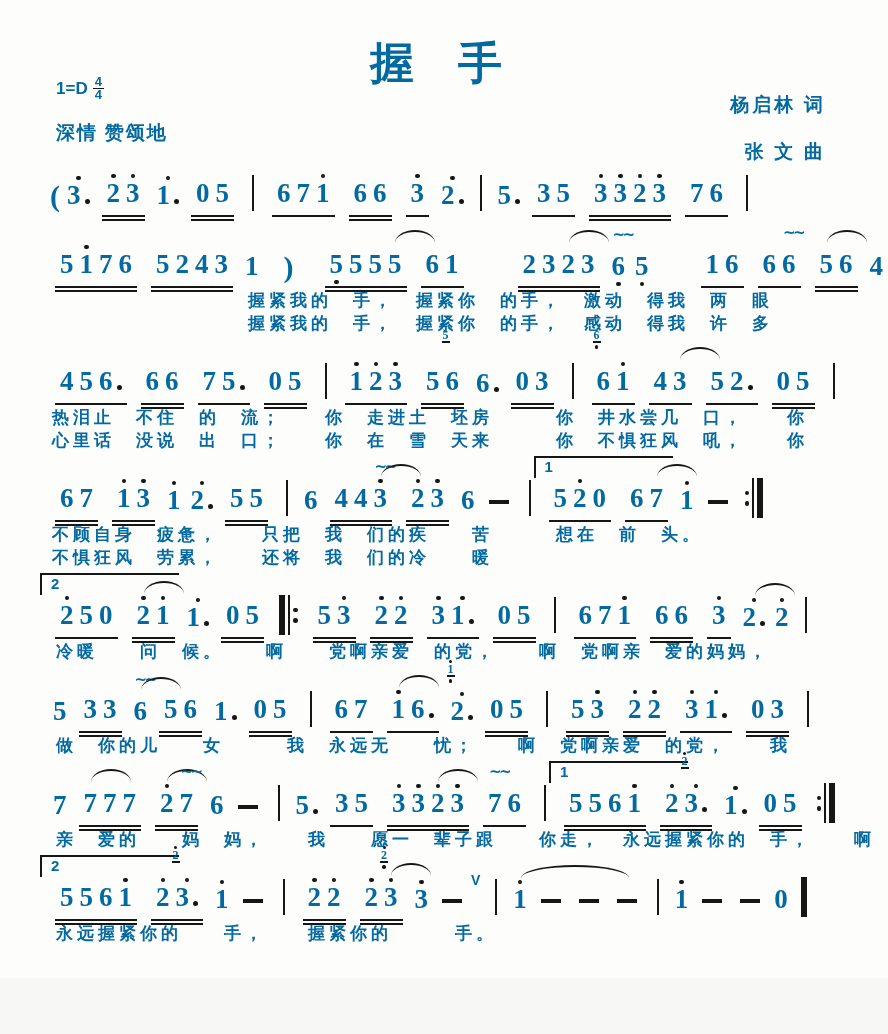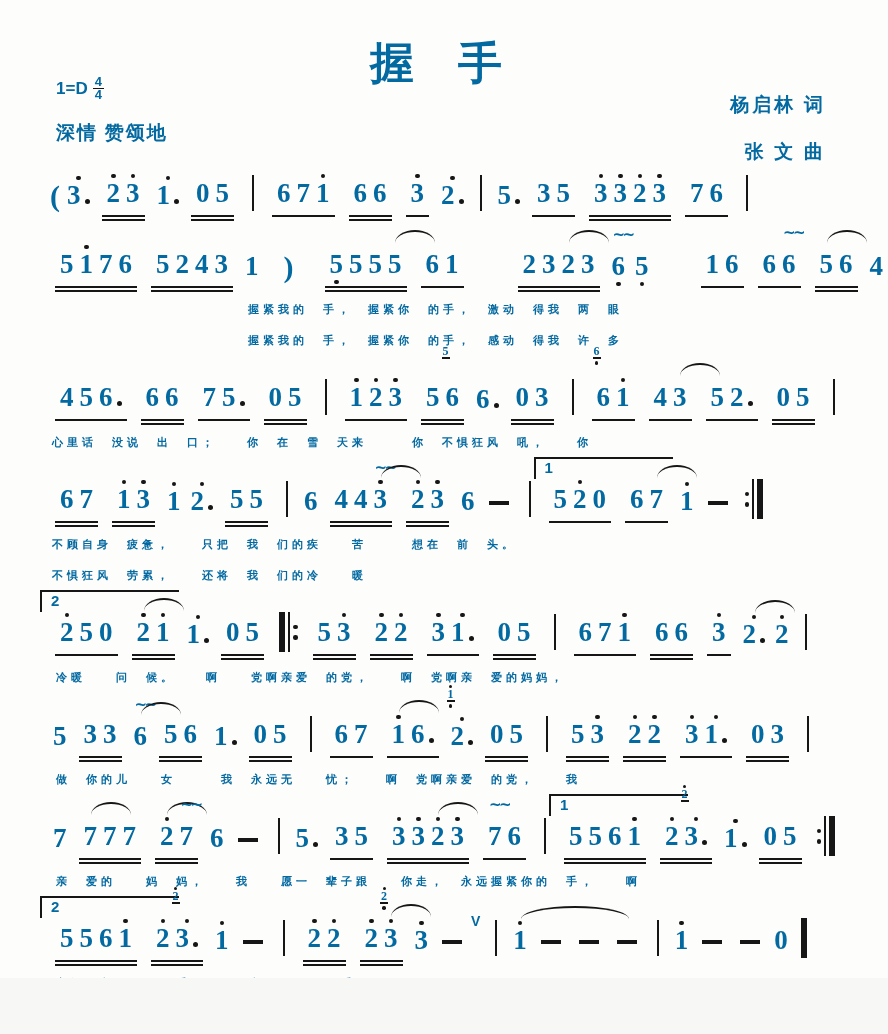--- a/index.html
+++ b/index.html
@@ -53,22 +53,22 @@
   .volta{position:relative;display:inline-block;width:0;height:40px;}
   .vbox{position:absolute;left:-8px;top:-26px;width:128px;height:20px;border-left:2.5px solid #161616;
         border-top:2.5px solid #161616;font-family:"Liberation Sans",sans-serif;
         font-weight:bold;font-size:15px;padding-left:9px;line-height:18px;}
   .rs,.re,.fin{display:inline-flex;align-items:center;margin:0 8px 4px 8px;height:40px;gap:3px;}
   .thick{width:6px;height:40px;background:#161616;}
   .thin{width:2px;height:40px;background:#161616;}
   .dots{display:flex;flex-direction:column;justify-content:center;gap:6px;height:40px;}
   .dots b{width:4.5px;height:4.5px;border-radius:50%;background:#161616;}
   
-  .lyr{white-space:pre;font-size:11px;font-weight:bold;letter-spacing:4px;line-height:20px;
-       margin-top:11px;font-family:Liberation Serif, serif;}
+  .lyr{white-space:pre;font-size:17px;font-weight:bold;letter-spacing:4px;line-height:20px;
+       margin-top:3px;font-family:Liberation Serif, serif;}
   .sys2 .lyr{margin-left:200px;}
   .sys3 .lyr,.sys4 .lyr{margin-left:4px;}
   .sys5 .lyr,.sys6 .lyr,.sys7 .lyr,.sys8 .lyr{margin-left:8px;}
 </style>
 </head>
 <body>
 
 <div class="sheet">
   <div class="header">
     <div class="song-title">握  手</div>
@@ -744,20 +744,21 @@
             <span class="note">
               <span class="hirow"></span>
               <span class="drow">
                 <span>5</span>
               </span>
               <span class="lorow"></span>
             </span>
           </span>
           <span class="bar"></span>
         </div>
+        <div class="lyr">热泪止　不住　的　流；　　你　走进土　坯房　　　你　井水尝几　口，　　你</div>
         <div class="lyr">心里话　没说　出　口；　　你　在　雪　天来　　　你　不惧狂风　吼，　　你</div>
       </div>
       <div class="system sys4">
         <div class="notes">
           <span class="grp u2">
             <span class="note">
               <span class="hirow"></span>
               <span class="drow">
                 <span>6</span>
               </span>

